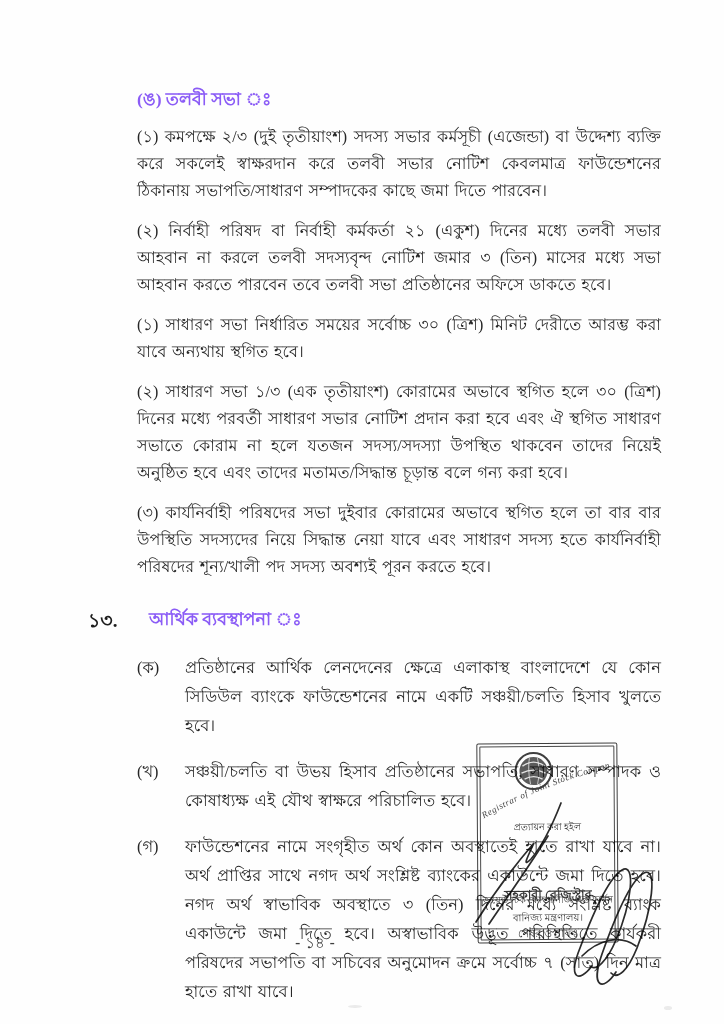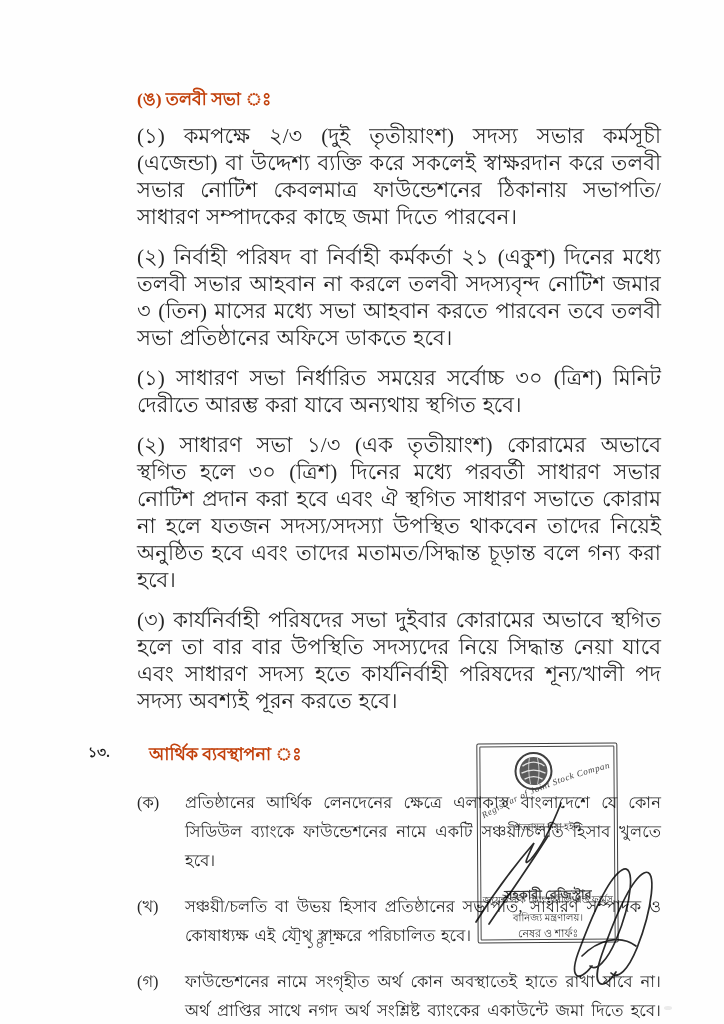--- a/index.html
+++ b/index.html
@@ -3,25 +3,25 @@
 <meta charset="utf-8">
 <style>
   html,body{margin:0;padding:0;background:#ffffff;}
   .page{
     position:relative;width:724px;height:1024px;overflow:hidden;
     background:#fefefe;
     font-family:"Liberation Serif","DejaVu Sans",serif;
     color:#262626;
   }
   .content{position:absolute;left:137px;top:72px;width:524px;}
-  .sec-heading{font-weight:bold;font-size:17.5px;color:#c2410c;margin:14px 0 8px 0;}
-  .para{font-size:21px;line-height:27px;text-align:justify;margin:0 0 13px 0;
+  .sec-heading{font-weight:bold;font-size:17.5px;color:#8b5cf6;margin:14px 0 8px 0;}
+  .para{font-size:16px;line-height:27px;text-align:justify;margin:0 0 13px 0;
         letter-spacing:0.1px;word-spacing:1.5px;}
   .fin-head{position:relative;margin:26px 0 14px 0;}
-  .fin-num{position:absolute;left:-49px;top:0;font-weight:bold;font-size:14px;color:#1d1d1d;}
+  .fin-num{position:absolute;left:-49px;top:0;font-weight:bold;font-size:19px;color:#1d1d1d;}
   .fin-items{margin-top:18px;}
   .fin-item{display:flex;margin:0 0 17px 0;font-size:16.3px;line-height:29px;}
   .fin-label{flex:none;width:48px;color:#262626;}
   .fin-text{flex:1;text-align:justify;letter-spacing:0.1px;word-spacing:1.5px;}
   .page-number{position:absolute;left:255px;top:931px;width:120px;text-align:center;
         font-size:15px;color:#404040;font-family:"DejaVu Sans",sans-serif;}
 
   
   .stamp{
     position:absolute;left:477px;top:743px;width:139px;height:198px;

